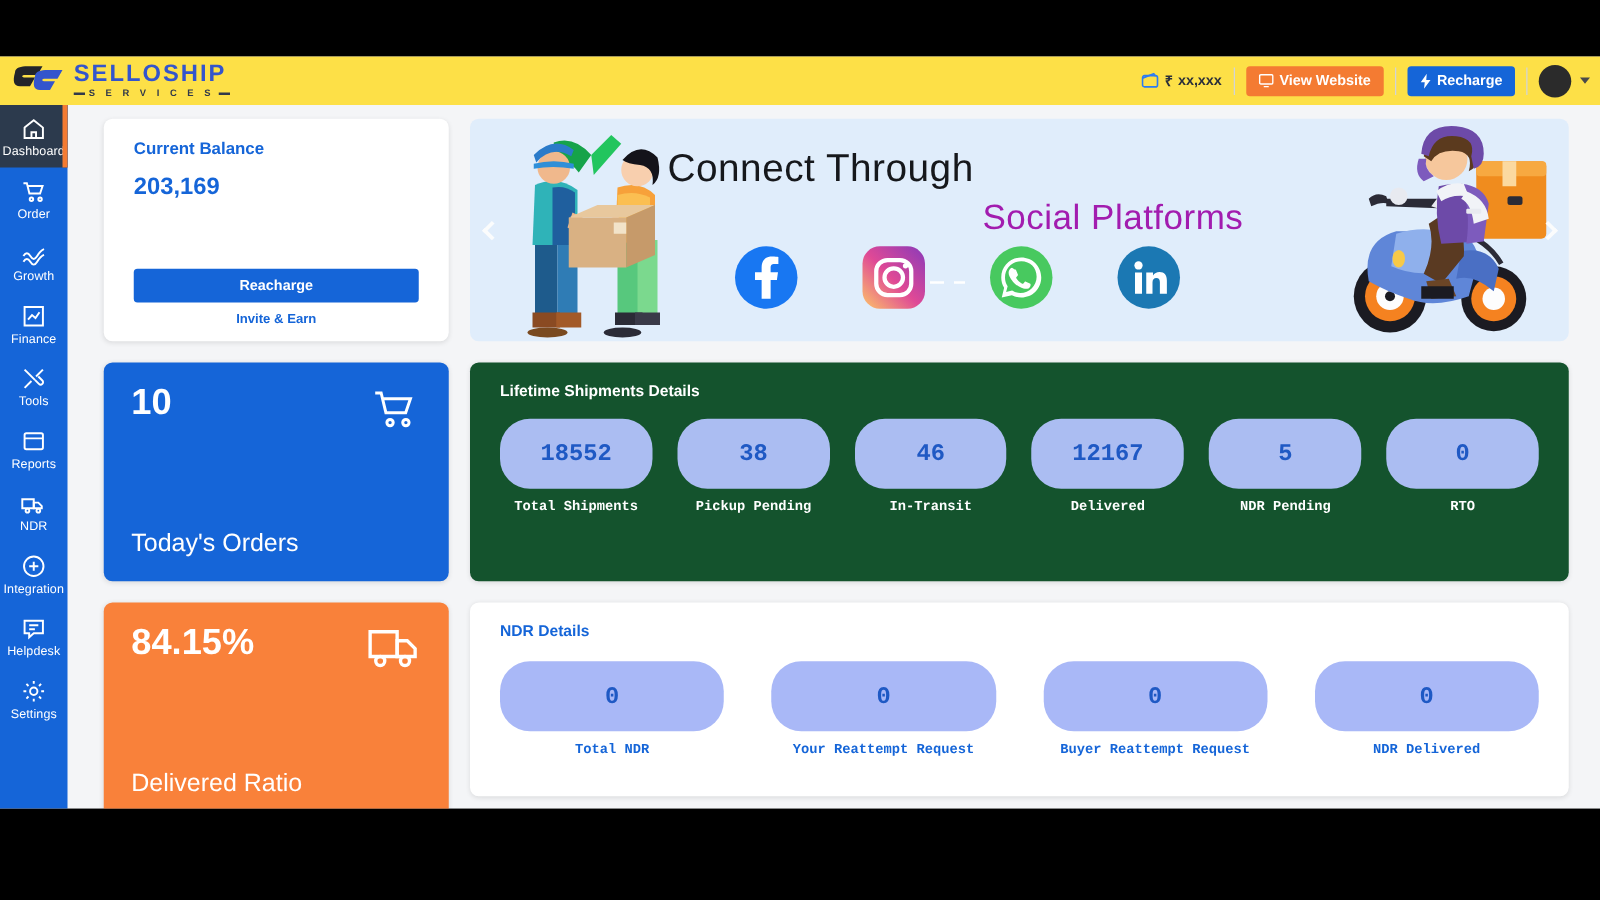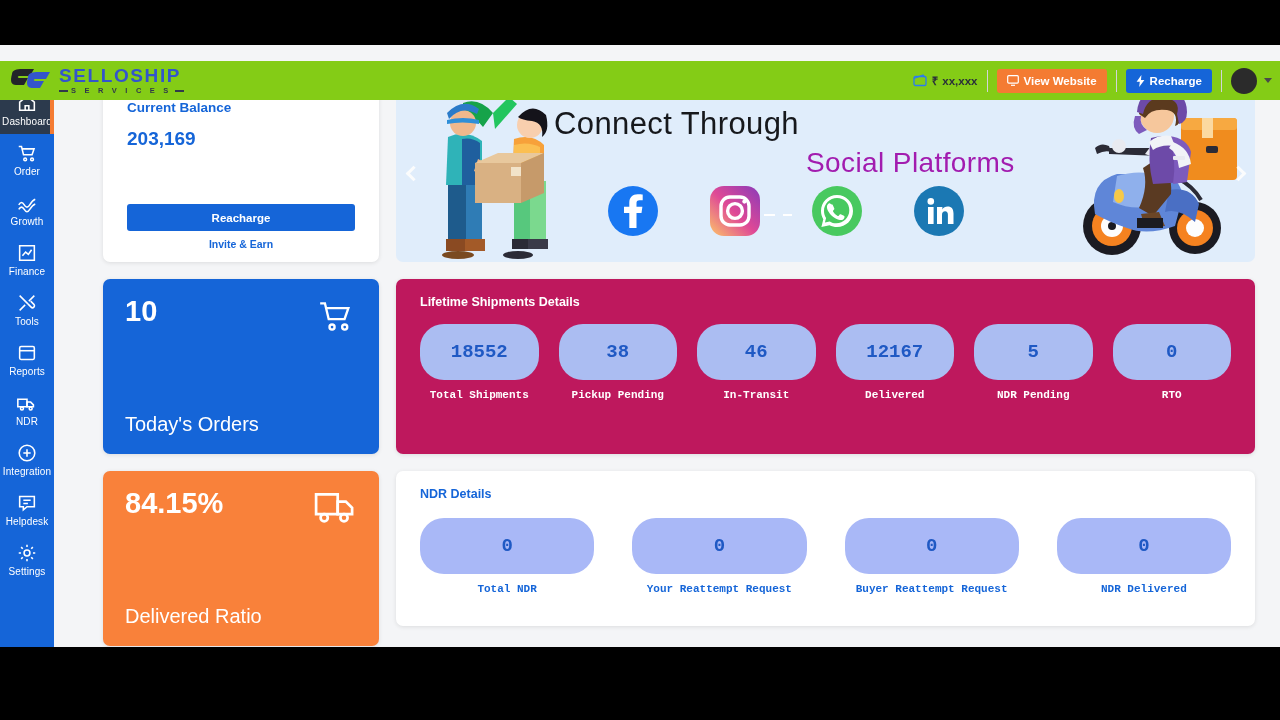--- a/index.html
+++ b/index.html
@@ -14,23 +14,23 @@
   .lb-bottom { top: 647px; height: 73px; }
 
   .viewport {
     position: absolute; top: 45px; left: 0;
     width: 1280px; height: 602px;
     background: #f4f5f7; overflow: hidden;
   }
 
   
   .header {
-    position: absolute; top: 16px; left: 0;
+    position: absolute; top: 0; left: 0;
     width: 1280px; height: 39px;
-    background: #84cc16;
+    background: #fde047;
     display: flex; align-items: center;
     z-index: 20;
   }
   .brand { display: flex; align-items: center; padding-left: 8px; gap: 7px; }
   .brand-mark { width: 44px; height: 28px; position: relative; }
   .brand-text { display: flex; flex-direction: column; line-height: 1; }
   .brand-name {
     font-size: 19px; font-weight: 700; color: #3355cc;
     letter-spacing: 1.6px;
   }
@@ -84,22 +84,22 @@
   .nav-item.active { background: #2c3a4d; }
   .nav-item.active::after {
     content: ""; position: absolute; right: 0; top: 0;
     width: 4px; height: 100%; background: #f47b32;
   }
   .nav-icon { width: 22px; height: 22px; display: block; }
   .nav-label { font-size: 10px; letter-spacing: .1px; }
 
   
   .main {
-    position: absolute; top: 28px; left: 54px;
-    width: 1226px; height: 563px; padding: 11px 25px 0 49px;
+    position: absolute; top: 39px; left: 54px;
+    width: 1226px; height: 563px; padding: 11px 25px 0 29px;
   }
   .row { display: flex; gap: 17px; }
   .col-left { width: 276px; flex: none; }
   .col-right { flex: 1; }
 
   .card {
     background: #fff; border-radius: 7px;
     box-shadow: 0 1px 4px rgba(0,0,0,.10);
   }
 
@@ -165,21 +165,21 @@
     box-shadow: 0 1px 4px rgba(0,0,0,.10);
   }
   .kpi-blue { background: #1565d8; height: 175px; }
   .kpi-orange { background: #f9813a; height: 175px; }
   .kpi-top { display: flex; align-items: flex-start; justify-content: space-between; }
   .kpi-val { font-size: 29px; font-weight: 700; line-height: 1; }
   .kpi-label { margin-top: auto; font-size: 20px; font-weight: 400; }
 
   
   .ship {
-    background: #be185d; border-radius: 7px;
+    background: #14532d; border-radius: 7px;
     height: 175px; padding: 16px 24px 0;
     box-shadow: 0 1px 4px rgba(0,0,0,.10);
   }
   .ship-title { font-size: 12.5px; font-weight: 700; color: #fff; }
   .pills { display: flex; gap: 20px; margin-top: 15px; }
   .pill-wrap { flex: 1; display: flex; flex-direction: column; align-items: center; font-family: Liberation Mono, monospace; }
   .pill {
     width: 100%; height: 56px; border-radius: 24px;
     background: #abbdf2; display: flex;
     align-items: center; justify-content: center;

